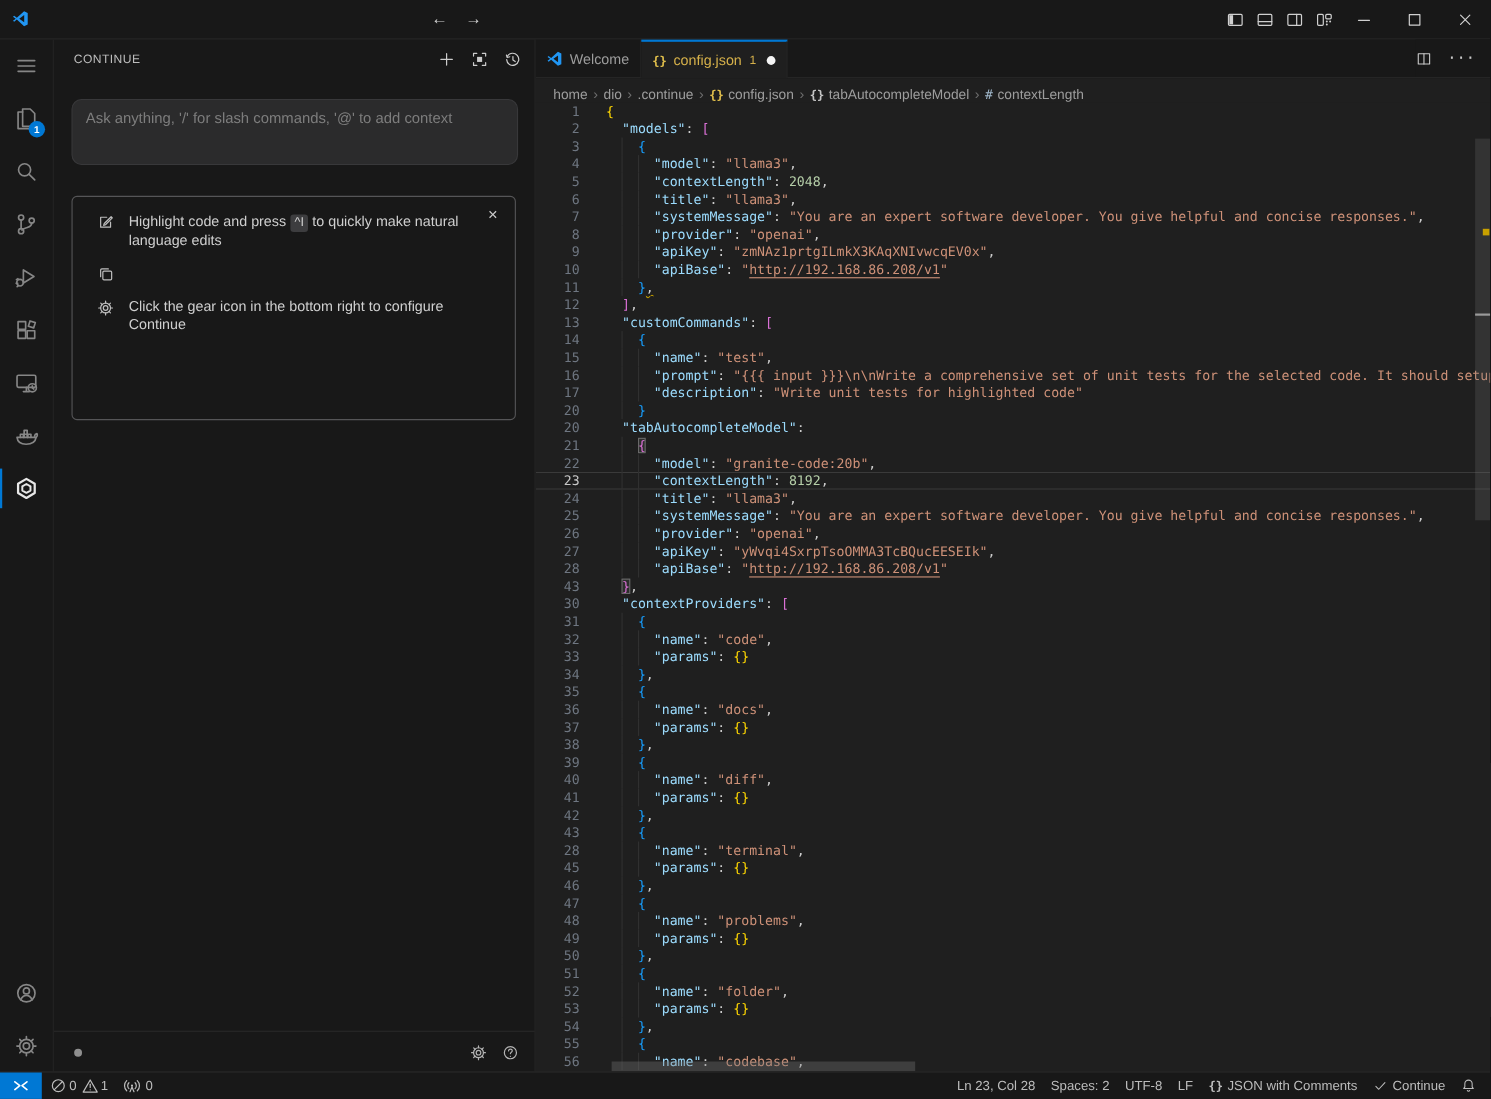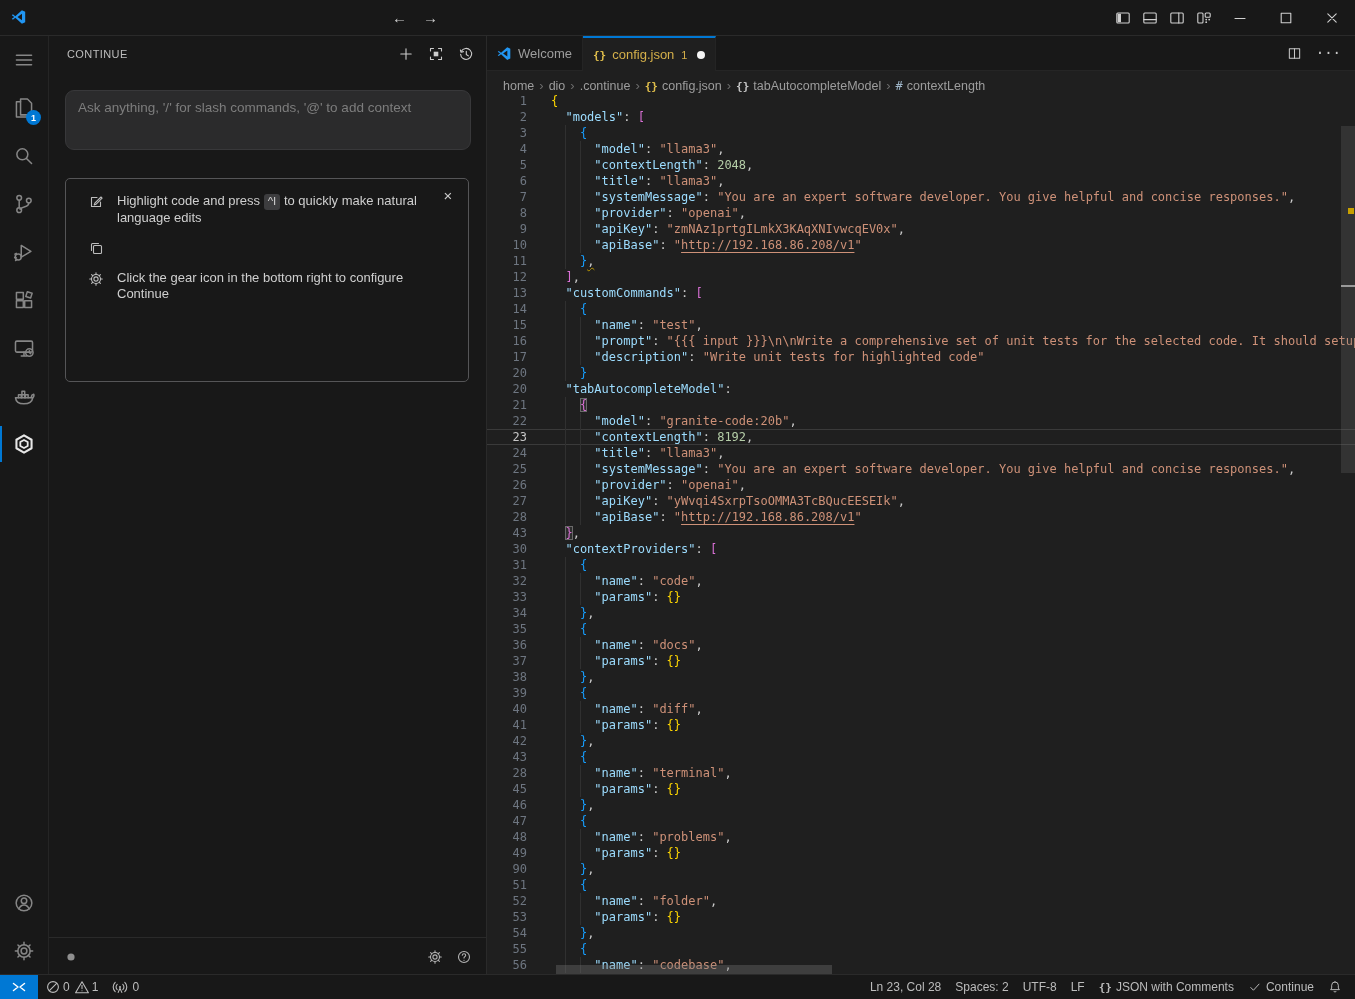--- a/index.html
+++ b/index.html
@@ -447,21 +447,21 @@
             <div class="code-line"><span class="ln">40</span><span class="lc" style="padding-left: 6ch;"><i class="guide" style="left: 2ch;"></i><i class="guide" style="left: 4ch;"></i><span class="k">"name"</span><span class="p">: </span><span class="s">"diff"</span><span class="p">,</span></span></div>
             <div class="code-line"><span class="ln">41</span><span class="lc" style="padding-left: 6ch;"><i class="guide" style="left: 2ch;"></i><i class="guide" style="left: 4ch;"></i><span class="k">"params"</span><span class="p">: </span><span class="b1">{}</span></span></div>
             <div class="code-line"><span class="ln">42</span><span class="lc" style="padding-left: 4ch;"><i class="guide" style="left: 2ch;"></i><span class="b3">}</span><span class="p">,</span></span></div>
             <div class="code-line"><span class="ln">43</span><span class="lc" style="padding-left: 4ch;"><i class="guide" style="left: 2ch;"></i><span class="b3">{</span></span></div>
             <div class="code-line"><span class="ln">28</span><span class="lc" style="padding-left: 6ch;"><i class="guide" style="left: 2ch;"></i><i class="guide" style="left: 4ch;"></i><span class="k">"name"</span><span class="p">: </span><span class="s">"terminal"</span><span class="p">,</span></span></div>
             <div class="code-line"><span class="ln">45</span><span class="lc" style="padding-left: 6ch;"><i class="guide" style="left: 2ch;"></i><i class="guide" style="left: 4ch;"></i><span class="k">"params"</span><span class="p">: </span><span class="b1">{}</span></span></div>
             <div class="code-line"><span class="ln">46</span><span class="lc" style="padding-left: 4ch;"><i class="guide" style="left: 2ch;"></i><span class="b3">}</span><span class="p">,</span></span></div>
             <div class="code-line"><span class="ln">47</span><span class="lc" style="padding-left: 4ch;"><i class="guide" style="left: 2ch;"></i><span class="b3">{</span></span></div>
             <div class="code-line"><span class="ln">48</span><span class="lc" style="padding-left: 6ch;"><i class="guide" style="left: 2ch;"></i><i class="guide" style="left: 4ch;"></i><span class="k">"name"</span><span class="p">: </span><span class="s">"problems"</span><span class="p">,</span></span></div>
             <div class="code-line"><span class="ln">49</span><span class="lc" style="padding-left: 6ch;"><i class="guide" style="left: 2ch;"></i><i class="guide" style="left: 4ch;"></i><span class="k">"params"</span><span class="p">: </span><span class="b1">{}</span></span></div>
-            <div class="code-line"><span class="ln">90</span><span class="lc" style="padding-left: 4ch;"><i class="guide" style="left: 2ch;"></i><span class="b3">}</span><span class="p">,</span></span></div>
+            <div class="code-line"><span class="ln">50</span><span class="lc" style="padding-left: 4ch;"><i class="guide" style="left: 2ch;"></i><span class="b3">}</span><span class="p">,</span></span></div>
             <div class="code-line"><span class="ln">51</span><span class="lc" style="padding-left: 4ch;"><i class="guide" style="left: 2ch;"></i><span class="b3">{</span></span></div>
             <div class="code-line"><span class="ln">52</span><span class="lc" style="padding-left: 6ch;"><i class="guide" style="left: 2ch;"></i><i class="guide" style="left: 4ch;"></i><span class="k">"name"</span><span class="p">: </span><span class="s">"folder"</span><span class="p">,</span></span></div>
             <div class="code-line"><span class="ln">53</span><span class="lc" style="padding-left: 6ch;"><i class="guide" style="left: 2ch;"></i><i class="guide" style="left: 4ch;"></i><span class="k">"params"</span><span class="p">: </span><span class="b1">{}</span></span></div>
             <div class="code-line"><span class="ln">54</span><span class="lc" style="padding-left: 4ch;"><i class="guide" style="left: 2ch;"></i><span class="b3">}</span><span class="p">,</span></span></div>
             <div class="code-line"><span class="ln">55</span><span class="lc" style="padding-left: 4ch;"><i class="guide" style="left: 2ch;"></i><span class="b3">{</span></span></div>
             <div class="code-line"><span class="ln">56</span><span class="lc" style="padding-left: 6ch;"><i class="guide" style="left: 2ch;"></i><i class="guide" style="left: 4ch;"></i><span class="k">"name"</span><span class="p">: </span><span class="s">"codebase"</span><span class="p">,</span></span></div>
           </div>
         <div class="vscroll"></div>
         <div class="ov-warn"></div>
         <div class="ov-cursor"></div>

